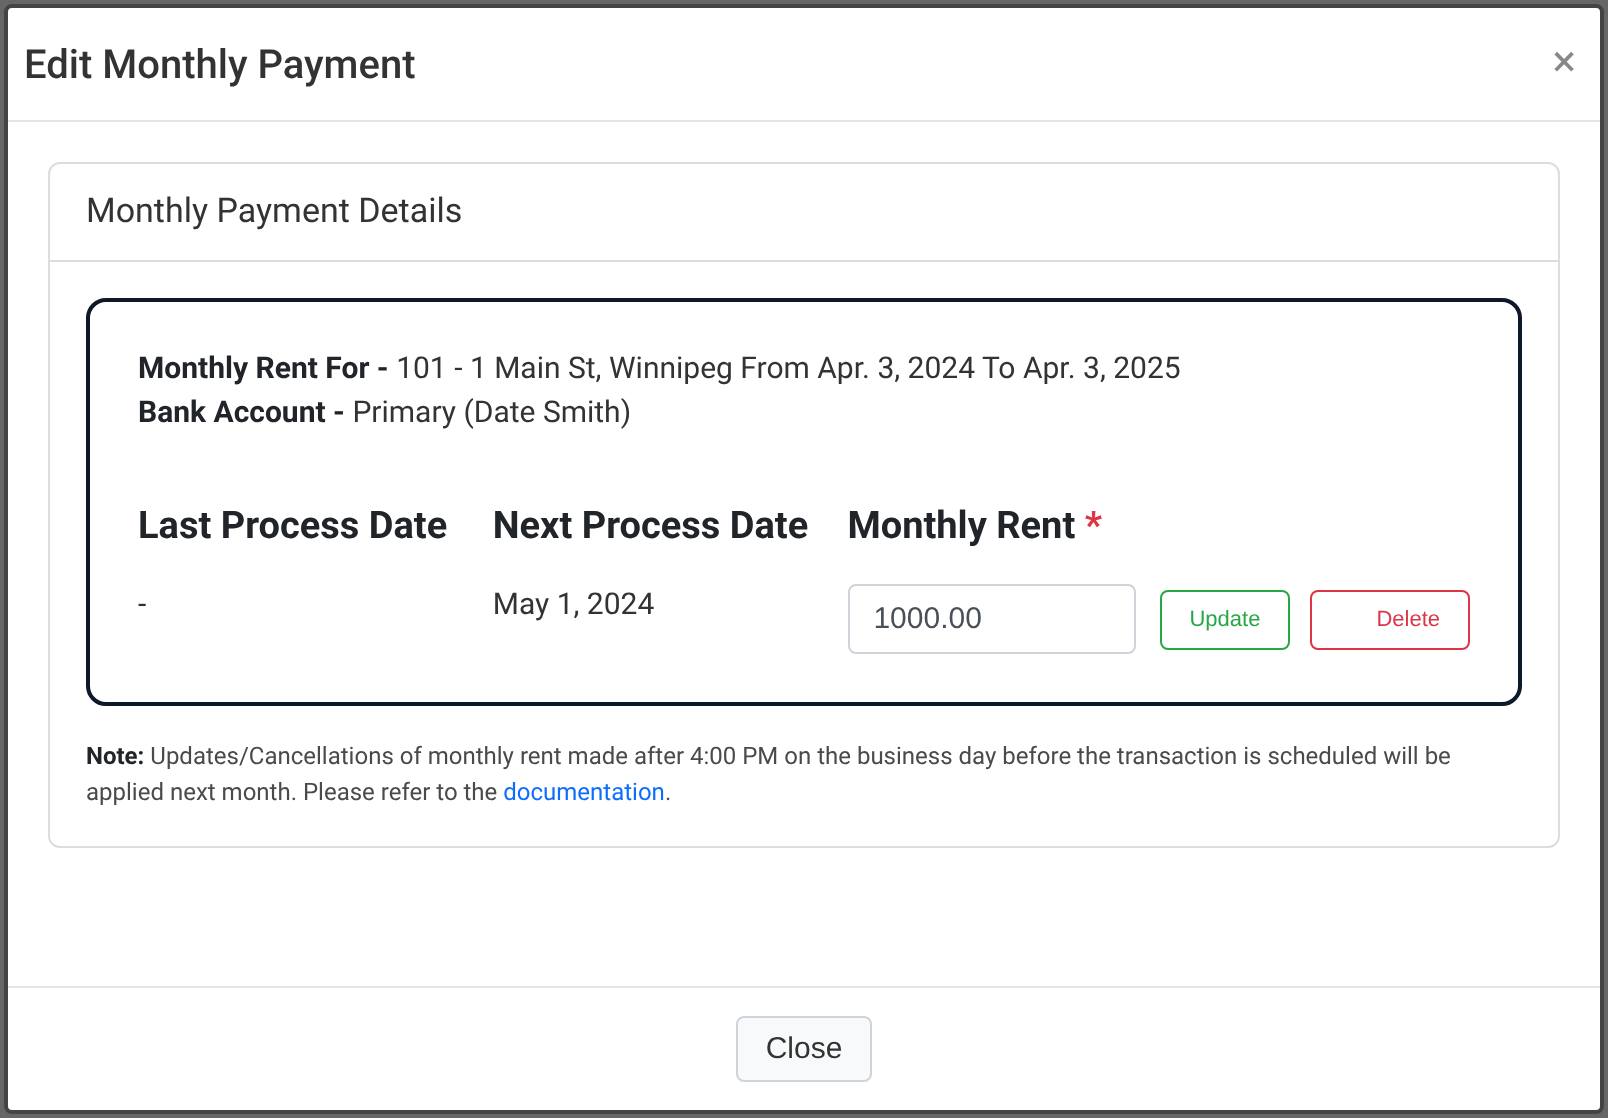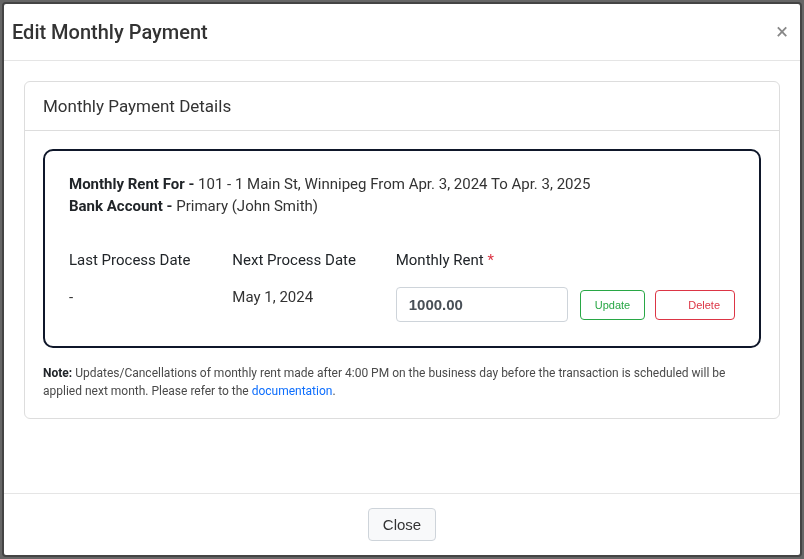--- a/index.html
+++ b/index.html
@@ -73,39 +73,38 @@
     .info-line b { font-weight: 700; color:#212529;}
     .fields-row {
       display: flex;
       gap: 0;
       margin-top: 36px;
     }
     .field-col {
       flex: 1;
     }
     .field-label {
-      font-weight: 400;
-      font-size: 15px;
+      font-weight: 700;
+      font-size: 19px;
       color: #212529;
       margin-bottom: 18px;
       display: block;
     }
     .field-value {
       font-size: 15px;
       color: #333;
     }
     .req { color: #dc3545; }
     .input-text {
-      width: 172px;
+      width: 144px;
       padding: 8px 12px;
       font-size: 15px;
       border: 1px solid #ced4da;
       border-radius: 4px;
       color: #495057;
-      font-weight: bold;
     }
     .actions {
       display: flex;
       gap: 10px;
       align-items: center;
     }
     .btn {
       padding: 8px 14px;
       font-size: 11px;
       border-radius: 4px;
@@ -158,21 +157,21 @@
   <div class="modal-body">
     <div class="card">
       <div class="card-header">Monthly Payment Details</div>
       <div class="card-body">
         <div class="inner-panel">
 
           <div class="info-line">
             <b>Monthly Rent For - </b><span>101 - 1 Main St, Winnipeg From Apr. 3, 2024 To Apr. 3, 2025</span>
           </div>
           <div class="info-line">
-            <b>Bank Account - </b><span>Primary (John Smith)</span>
+            <b>Bank Account - </b><span>Primary (Date Smith)</span>
           </div>
 
           <div class="fields-row">
             <div class="field-col">
               <span class="field-label">Last Process Date</span>
               <span class="field-value">-</span>
             </div>
             <div class="field-col">
               <span class="field-label">Next Process Date</span>
               <span class="field-value">May 1, 2024</span>

